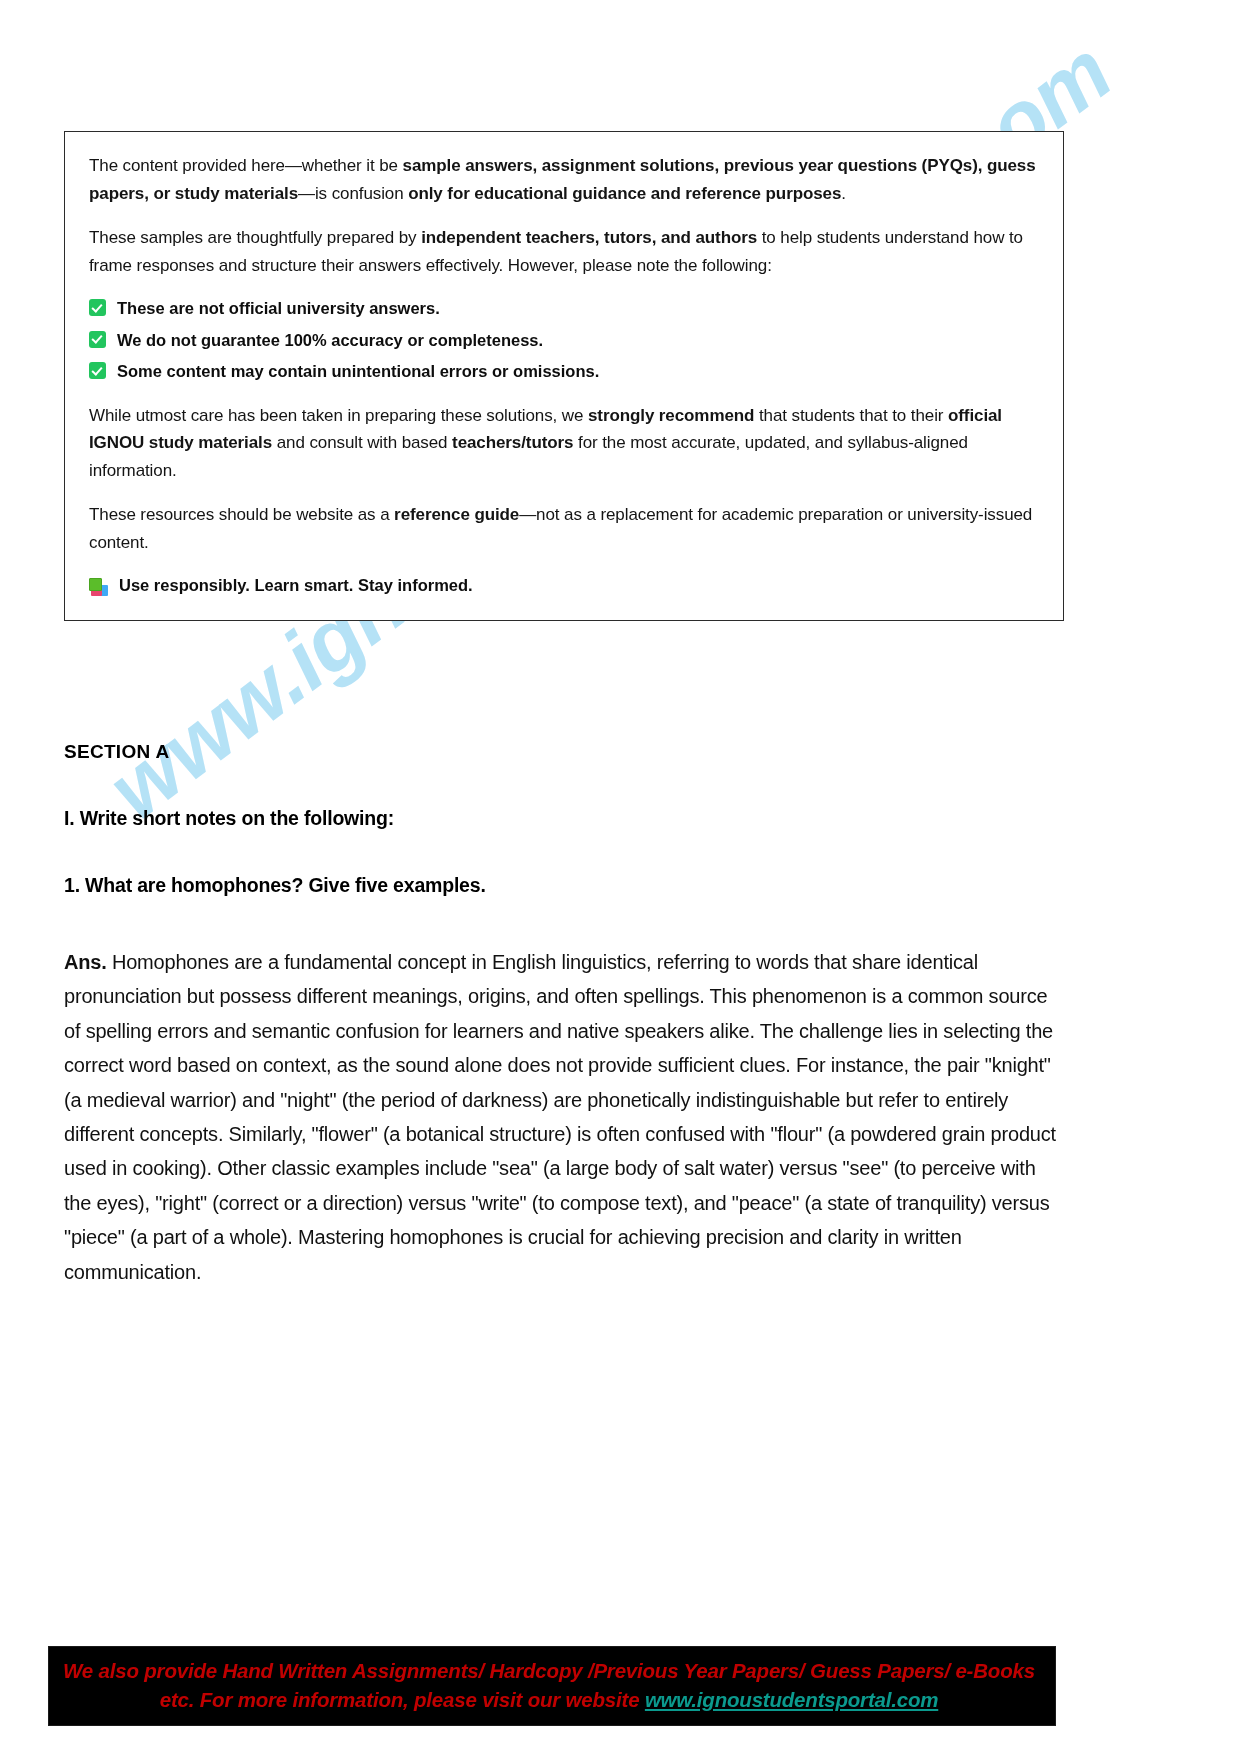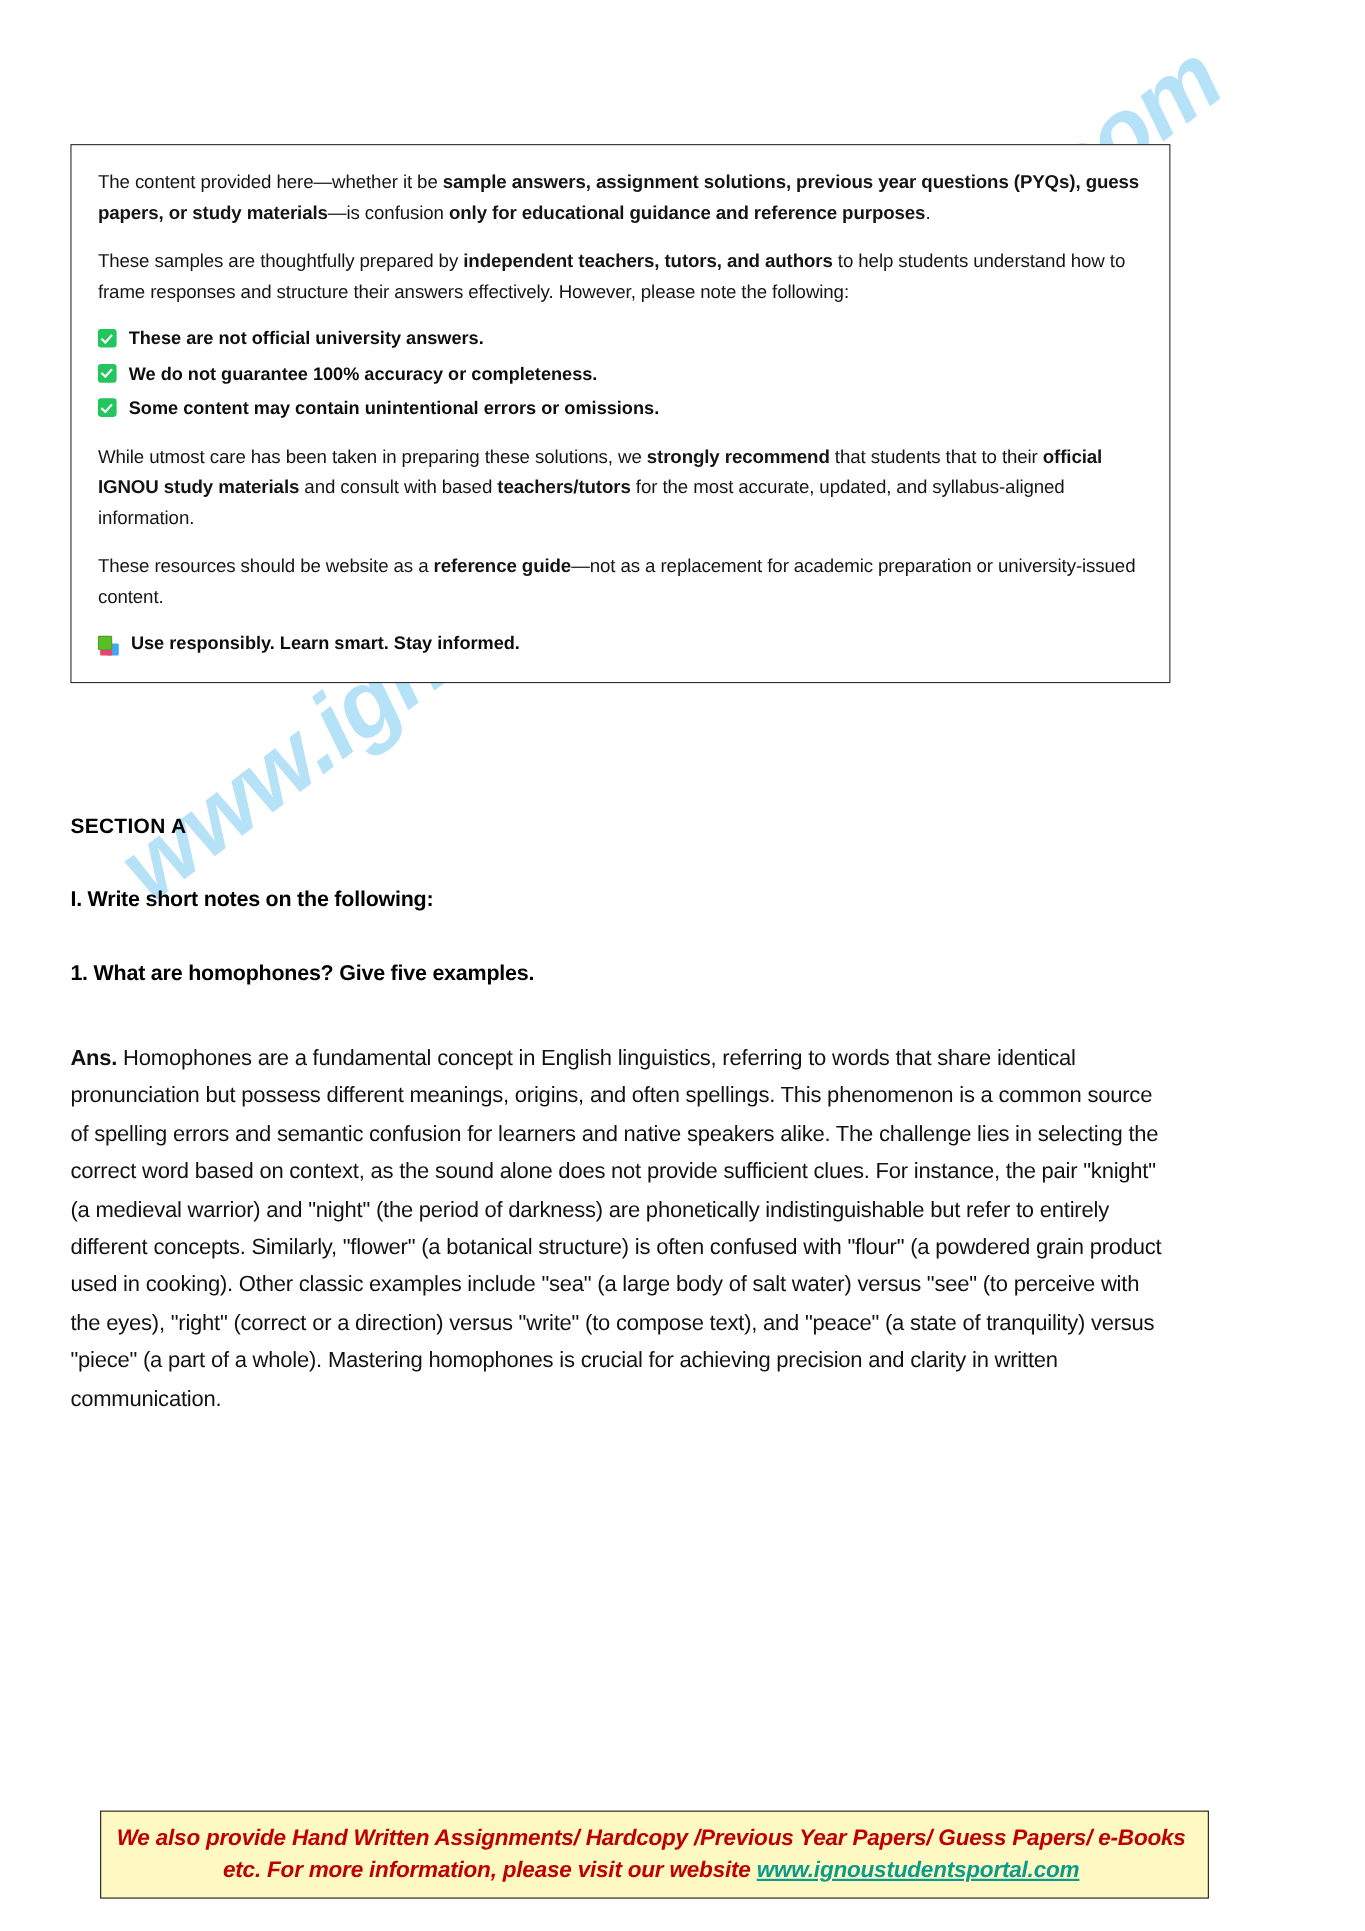--- a/index.html
+++ b/index.html
@@ -187,26 +187,25 @@
   }
   .answer .ans-label { font-weight: 700; }
 
   
   .footer-banner {
     position: absolute;
     left: 48px;
     top: 1646px;
     width: 1008px;
     box-sizing: border-box;
-    background: #fef9c3;
+    background: #000000;
     border: 1px solid #1a1a1a;
     padding: 9px 20px 11px 14px;
     text-align: center;
     z-index: 20;
-    margin-left: 43px;
   }
   .footer-text {
     font-family: "Liberation Sans", sans-serif;
     font-size: 20.5px;
     font-weight: 700;
     font-style: italic;
     color: #c00000;
     line-height: 1.42;
     letter-spacing: -0.2px;
     margin: 0;

